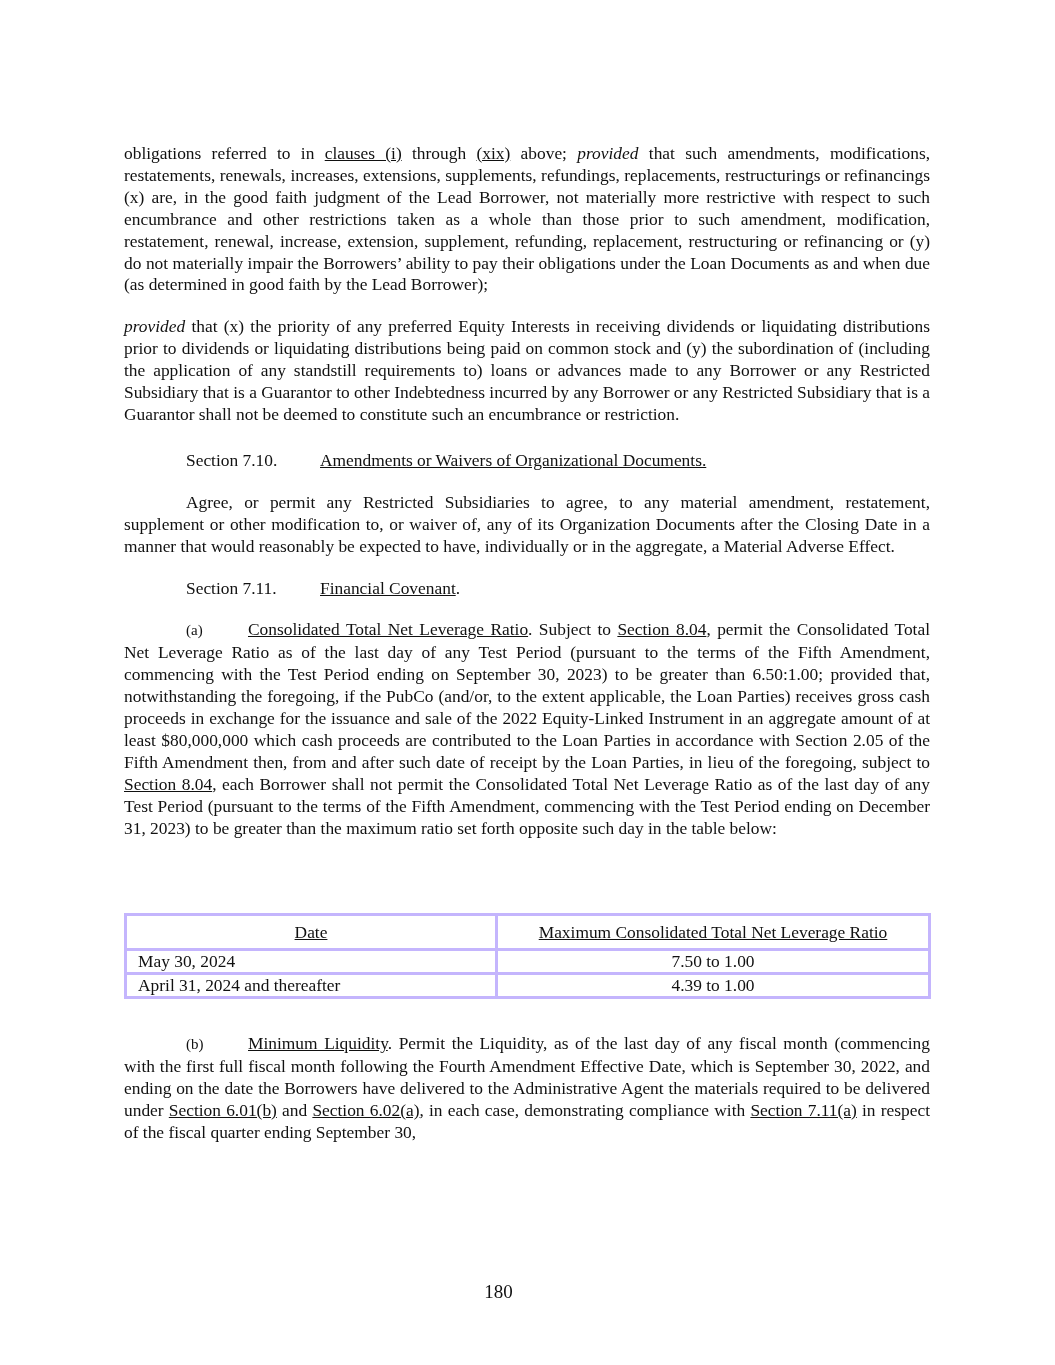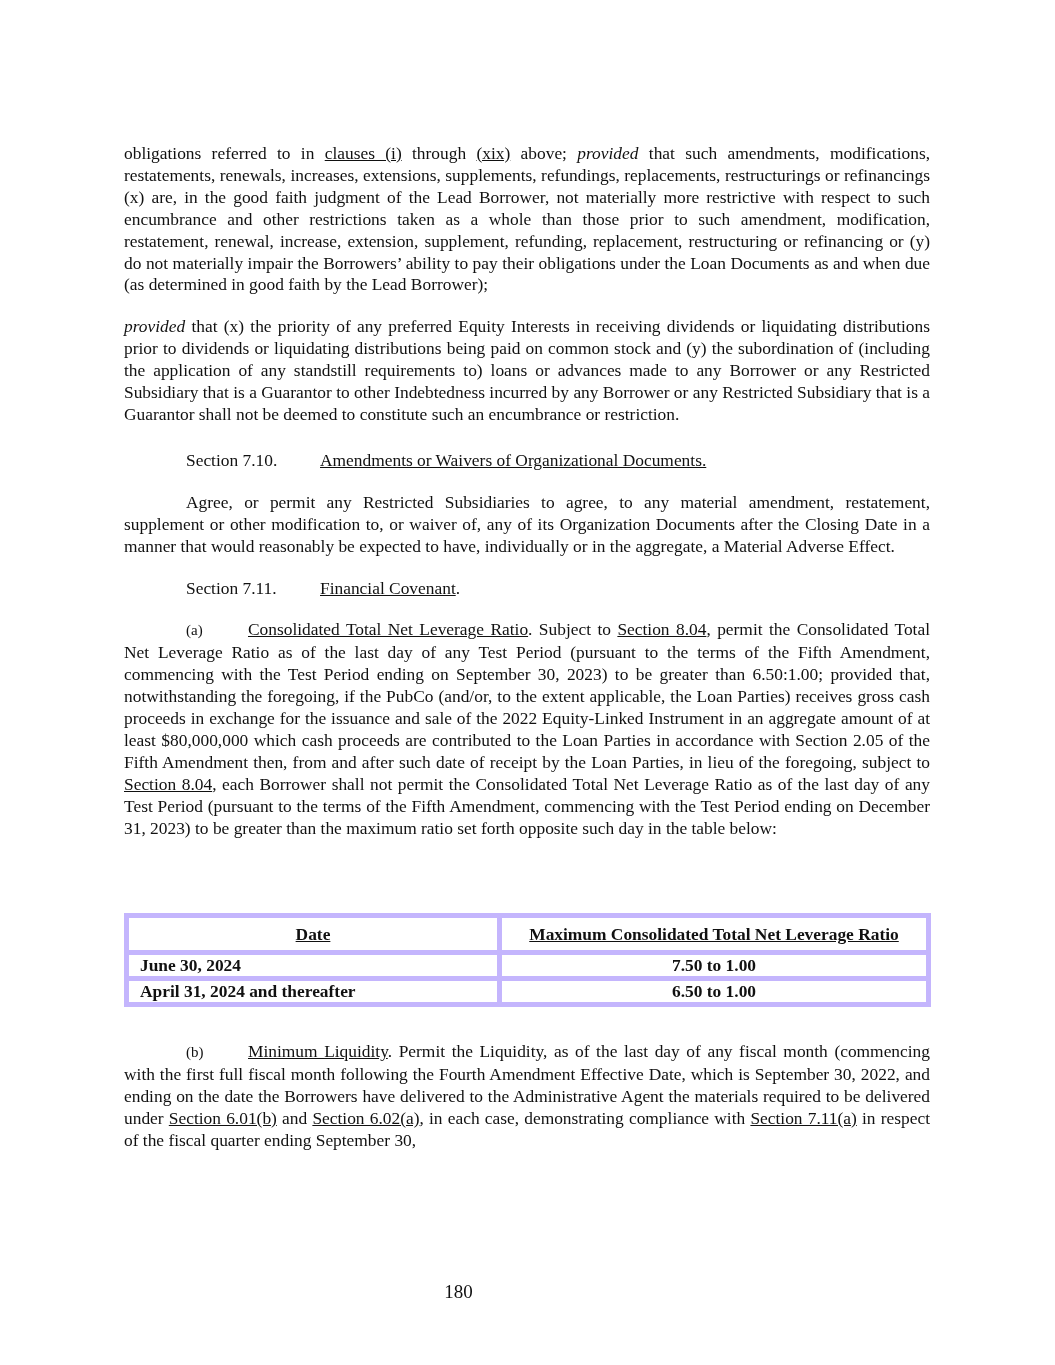--- a/index.html
+++ b/index.html
@@ -8,27 +8,27 @@
   .page { position:absolute; left:124px; top:143px; width:806px; }
   p { margin:0; text-align:justify; }
   .u { text-decoration:underline; }
   .i { font-style:italic; }
   .indent { text-indent:62px; }
   .heading { padding-left:62px; }
   .heading .num { display:inline-block; width:134px; }
   .sub-label { display:inline-block; width:62px; text-indent:0; font-size:15px; padding-left:62px; }
   .subpara { text-indent:0; }
   table { border-collapse:collapse; width:807px; margin-top:74px; font-size:17.4px; }
-  td, th { border:5px solid #c4b5fd; padding:0 11px; line-height:21px; font-weight:bold; }
+  td, th { border:3px solid #c4b5fd; padding:0 11px; line-height:21px; font-weight:normal; }
   th { height:32px; text-align:center; vertical-align:middle; }
   th span { text-decoration:underline; }
   td.date { text-align:left; }
   td.ratio { text-align:center; }
   .col1 { width:346px; }
-  .pageno { position:absolute; top:1281px; left:0; width:917px; text-align:center; font-size:19px; }
+  .pageno { position:absolute; top:1281px; left:0; width:917px; text-align:center; font-size:19px;padding-left:40px; }
 </style>
 </head>
 <body>
 
 <div class="page">
 
   <p><span>obligations referred to in </span><span class="u">clauses (i)</span><span> through </span><span class="u">(xix)</span><span> above; </span><span class="i">provided</span><span> that such amendments, modifications, restatements, renewals, increases, extensions, supplements, refundings, replacements, restructurings or refinancings (x) are, in the good faith judgment of the Lead Borrower, not materially more restrictive with respect to such encumbrance and other restrictions taken as a whole than those prior to such amendment, modification, restatement, renewal, increase, extension, supplement, refunding, replacement, restructuring or refinancing or (y) do not materially impair the Borrowers’ ability to pay their obligations under the Loan Documents as and when due (as determined in good faith by the Lead Borrower);</span></p>
 
   <p style="margin-top:20px"><span class="i">provided</span><span> that (x) the priority of any preferred Equity Interests in receiving dividends or liquidating distributions prior to dividends or liquidating distributions being paid on common stock and (y) the subordination of (including the application of any standstill requirements to) loans or advances made to any Borrower or any Restricted Subsidiary that is a Guarantor to other Indebtedness incurred by any Borrower or any Restricted Subsidiary that is a Guarantor shall not be deemed to constitute such an encumbrance or restriction.</span></p>
 
@@ -42,26 +42,26 @@
 
   <table>
     <thead>
       <tr>
         <th class="col1"><span>Date</span></th>
         <th><span>Maximum Consolidated Total Net Leverage Ratio</span></th>
       </tr>
     </thead>
     <tbody>
       <tr>
-        <td class="date">June 30, 2024</td>
+        <td class="date">May 30, 2024</td>
         <td class="ratio">7.50 to 1.00</td>
       </tr>
       <tr>
         <td class="date">April 31, 2024 and thereafter</td>
-        <td class="ratio">6.50 to 1.00</td>
+        <td class="ratio">4.39 to 1.00</td>
       </tr>
     </tbody>
   </table>
 
   <p class="subpara" style="margin-top:34px"><span class="sub-label">(b)</span><span class="u">Minimum Liquidity</span><span>. Permit the Liquidity, as of the last day of any fiscal month (commencing with the first full fiscal month following the Fourth Amendment Effective Date, which is September 30, 2022, and ending on the date the Borrowers have delivered to the Administrative Agent the materials required to be delivered under </span><span class="u">Section 6.01(b)</span><span> and </span><span class="u">Section 6.02(a)</span><span>, in each case, demonstrating compliance with </span><span class="u">Section 7.11(a)</span><span> in respect of the fiscal quarter ending September 30,</span></p>
 
 </div>
 
 <div class="pageno">180</div>
 

